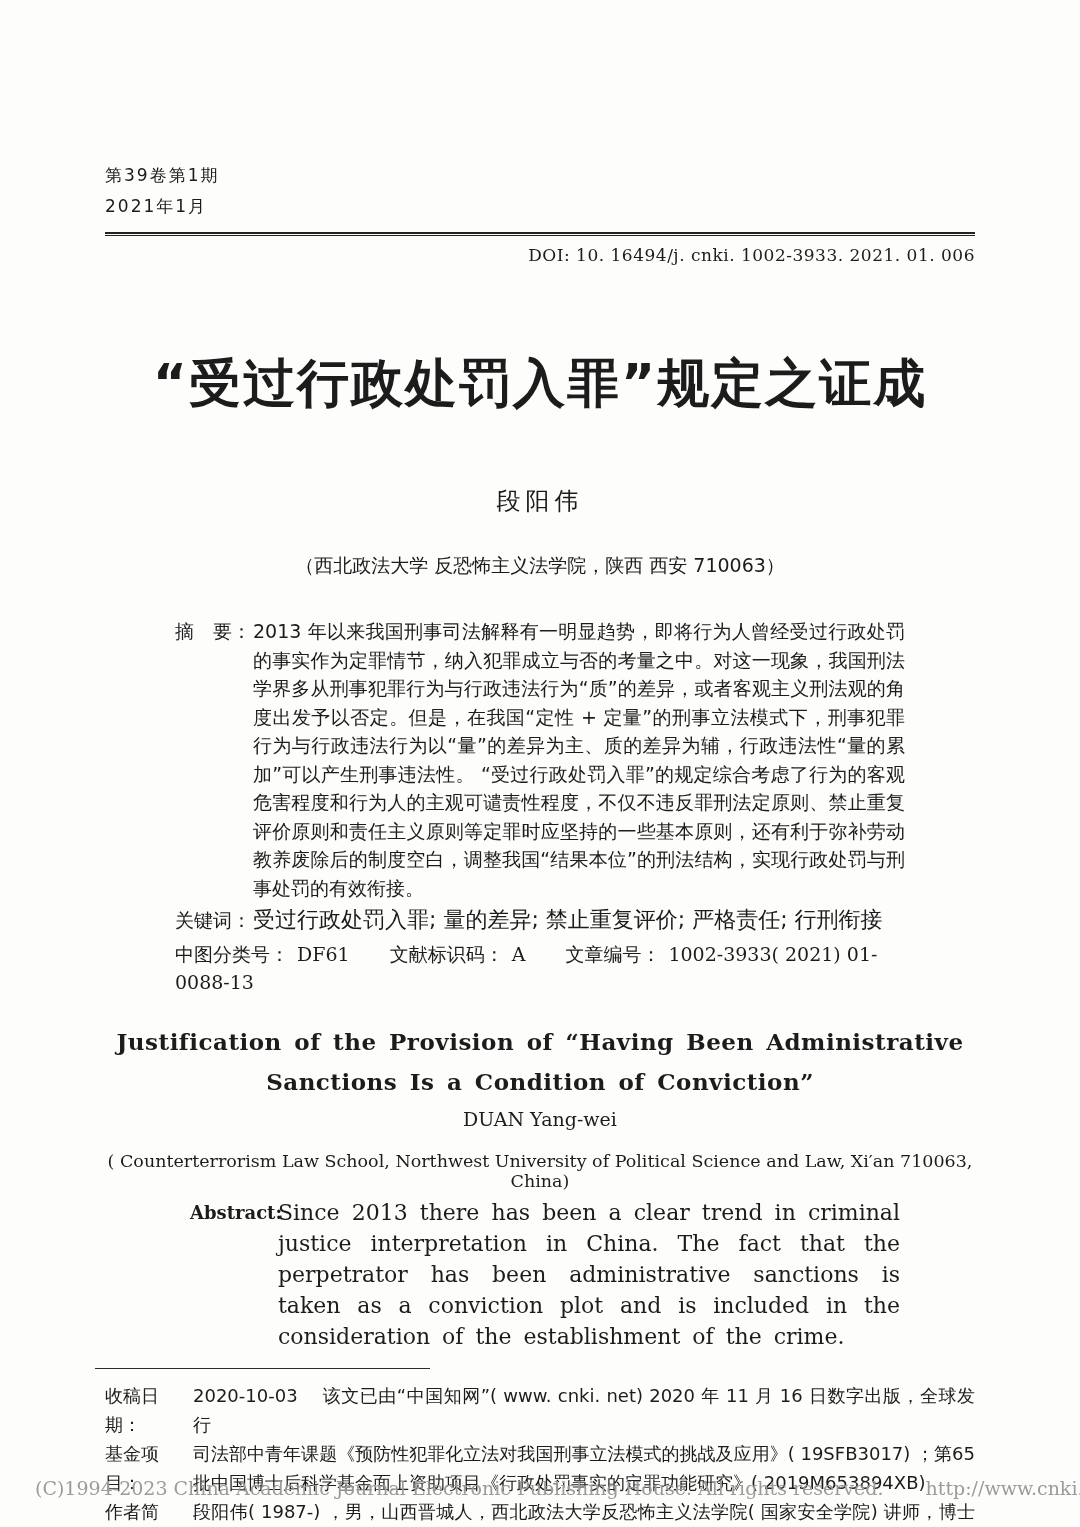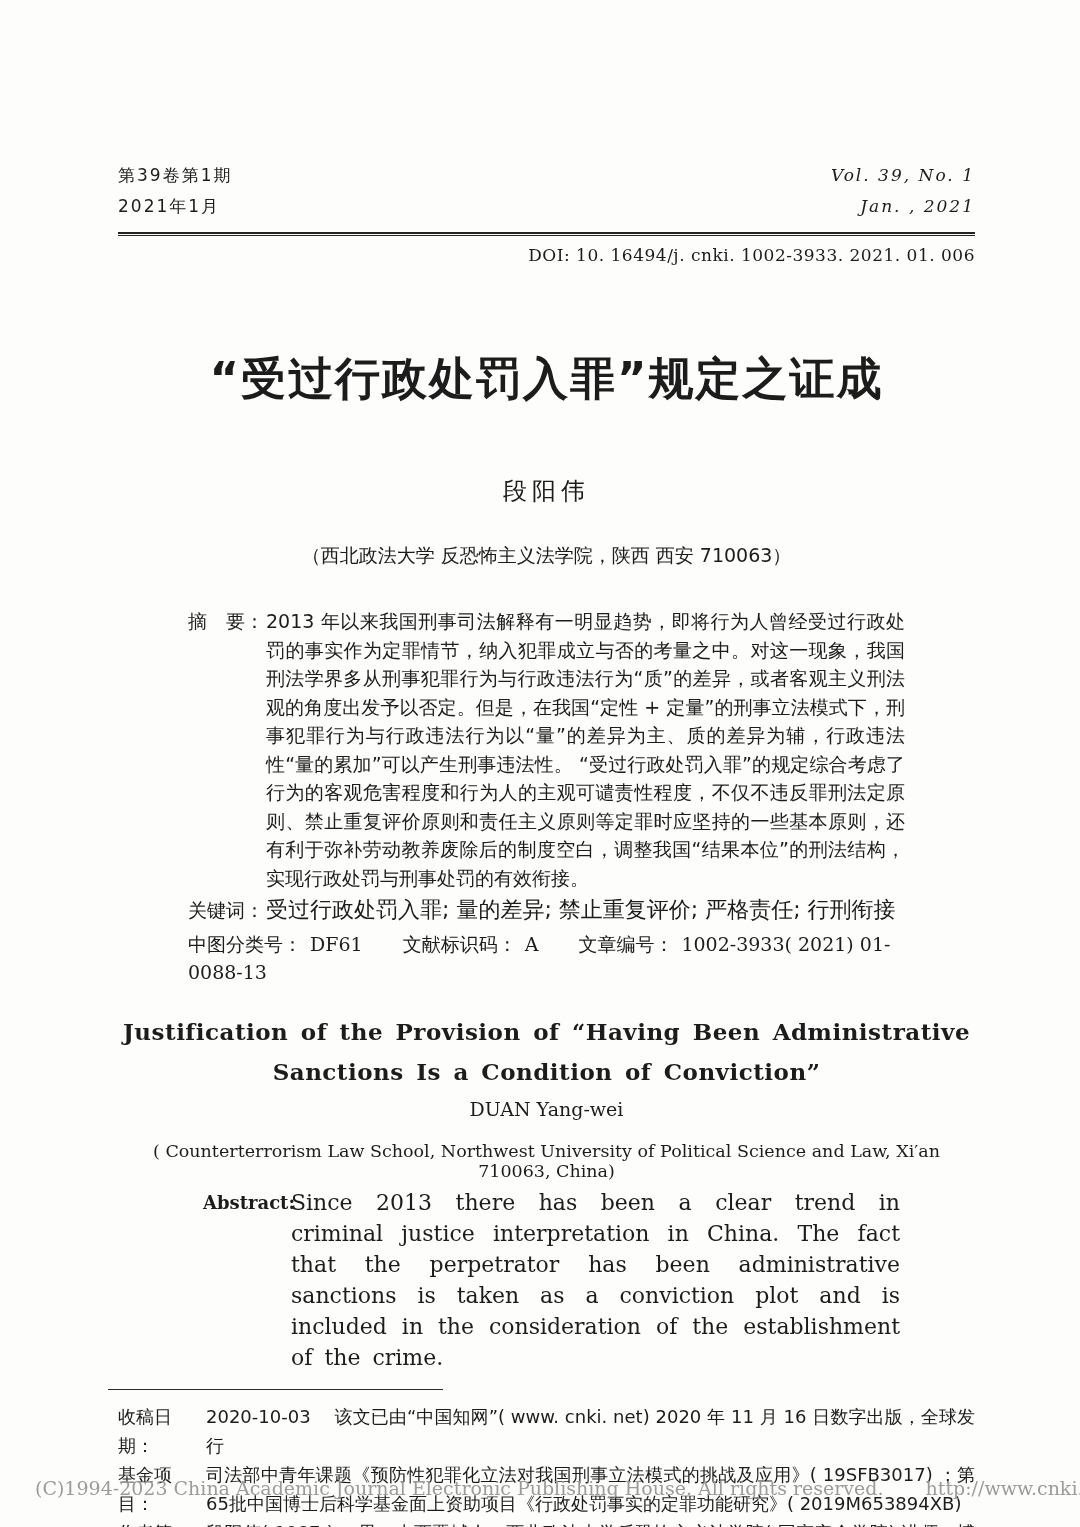--- a/index.html
+++ b/index.html
@@ -5,38 +5,37 @@
   * { margin:0; padding:0; box-sizing:border-box; }
   html,body { background:#f4f4f4; }
   .page {
     position:relative;
     width:1080px; height:1527px;
     margin:0 auto;
     background:#fdfdfc;
     color:#1c1c1c;
     font-family:"DejaVu Sans", sans-serif;
     overflow:hidden;
-    padding-left:13px;
   }
   .content { padding:160px 105px 0 105px; }
 
   
   .jheader { display:flex; justify-content:space-between; align-items:flex-start; }
   .jh-left { font-size:17px; line-height:31px; letter-spacing:2px; white-space:nowrap; }
   .jh-center { text-align:center; flex:1; }
   .jh-title-cn { font-size:28px; font-weight:600; letter-spacing:16px; text-indent:16px; }
   .jh-title-en { font-family:"DejaVu Serif", serif; font-style:italic; font-size:18px; margin-top:5px; letter-spacing:1px; }
   .jh-right { font-family:"DejaVu Serif", serif; font-style:italic; font-size:17px; line-height:31px; text-align:right; letter-spacing:2px; white-space:nowrap; }
 
   .double-rule { margin-top:10px; height:4px; border-top:2px solid #232323; border-bottom:1.5px solid #232323; }
 
   .doi-line { margin-top:9px; text-align:right; font-family:"DejaVu Serif", serif; font-size:17px; letter-spacing:0.5px; }
 
   
-  .article-title { margin-top:84px; text-align:center; font-size:45px; font-weight:700; letter-spacing:2px; }
+  .article-title { margin-top:84px; text-align:center; font-size:52px; font-weight:700; letter-spacing:2px; }
   .author-name { margin-top:66px; text-align:center; font-size:24px; letter-spacing:5px; }
   .author-affil { margin-top:36px; text-align:center; font-size:19px; }
 
   
   .cn-block { margin:0 70px; }
   .abstract-row { display:flex; margin-top:38px; }
   .abstract-row .lbl { flex:none; width:78px; font-size:19px; line-height:28.5px; }
   .abstract-row .txt { flex:1; font-size:19px; line-height:28.5px; text-align:justify; }
   .kw-row { display:flex; margin-top:4px; }
   .kw-row .lbl { flex:none; width:78px; font-size:19px; line-height:28px; }
@@ -67,24 +66,20 @@
 </head>
 <body>
 
 <div class="page">
   <div class="content">
 
     <div class="jheader">
       <div class="jh-left">
         <div>第39卷第1期</div>
         <div>2021年1月</div>
-      </div>
-      <div class="jh-right">
-        <div>Vol. 39, No. 1</div>
-        <div>Jan. , 2021</div>
       </div>
     </div>
 
     <div class="double-rule"></div>
 
     <div class="doi-line">DOI: 10. 16494/j. cnki. 1002-3933. 2021. 01. 006</div>
 
     <h1 class="article-title">“受过行政处罚入罪”规定之证成</h1>
     <div class="author-name">段阳伟</div>
     <div class="author-affil">（西北政法大学 反恐怖主义法学院，陕西 西安 710063）</div>

